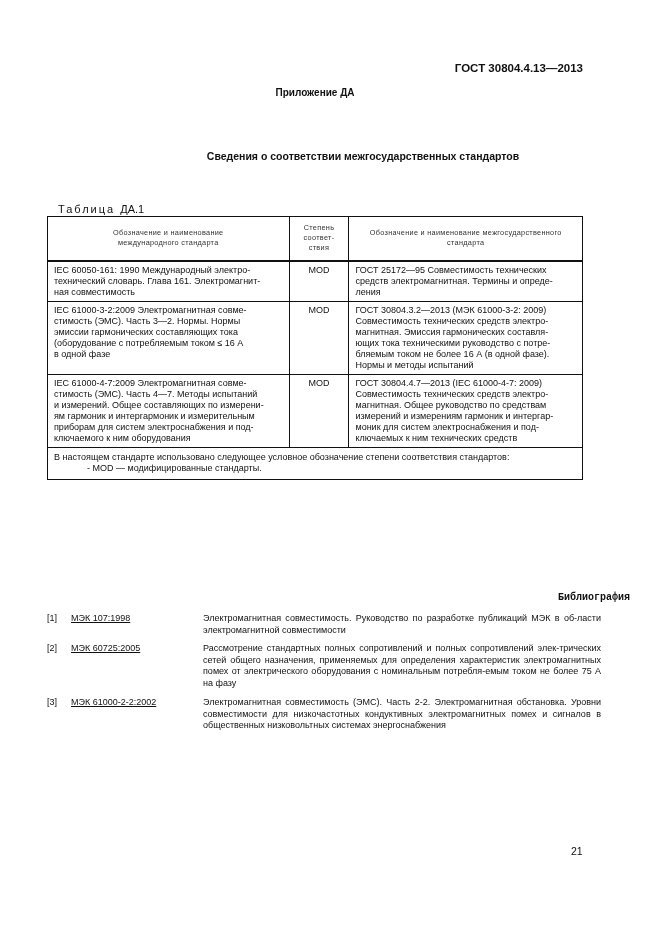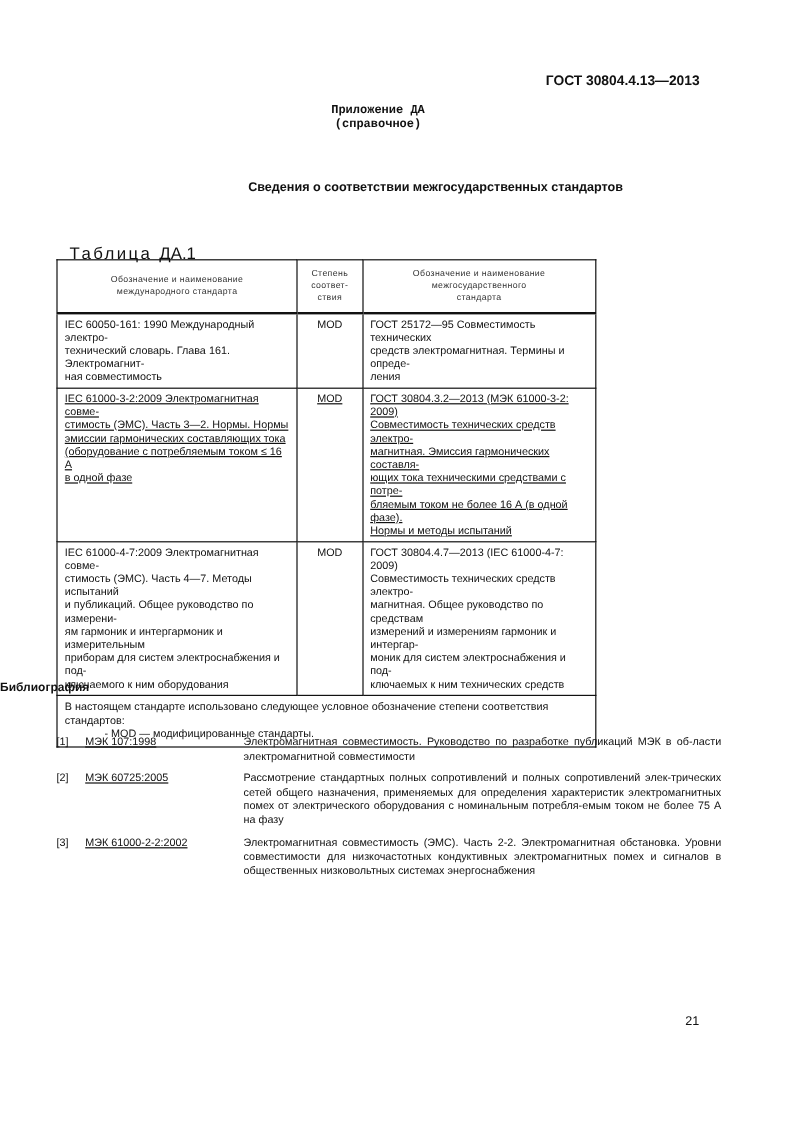--- a/index.html
+++ b/index.html
@@ -1,53 +1,52 @@
 <!DOCTYPE html>
 <html><head>
   <meta charset="utf-8">
   <style>
     html, body { margin: 0; padding: 0; background: #ffffff; }
     body { width: 661px; height: 935px; position: relative; overflow: hidden;
       font-family: "Liberation Sans", sans-serif; color: #111; }
     .abs { position: absolute; }
     .doc-code { top: 62px; right: 78px; font-weight: bold; font-size: 11.5px; }
-    .appendix { top: 87px; left: 0; width: 630px; text-align: center; font-weight: bold; font-size: 10px; line-height: 12px; font-family: Liberation Mono, monospace; }
+    .appendix { top: 87px; left: 0; width: 630px; text-align: center; font-weight: bold; font-size: 10px; line-height: 12px; }
     .appendix .sub { font-weight: bold; }
     .main-title { top: 150px; left: 0; width: 630px; text-align: center; font-weight: bold; font-size: 10.5px; line-height: 13px; margin-left: 48px; }
-    .table-label { top: 203px; left: 58px; font-size: 14px; letter-spacing: 2px; }
+    .table-label { top: 203px; left: 58px; font-size: 11px; letter-spacing: 2px; }
     .table-label span.num { letter-spacing: 0; }
 
-    table.cmp { position: absolute; top: 216px; left: 47px; width: 450px; border-collapse: collapse;
+    table.cmp { position: absolute; top: 216px; left: 47px; width: 536px; border-collapse: collapse;
       font-size: 9px; line-height: 11px; }
     table.cmp td, table.cmp th { border: 1px solid #111; vertical-align: top; padding: 3px 6px; }
     table.cmp th { font-weight: normal; font-size: 7.3px; line-height: 10px; color: #333; text-align: center; vertical-align: middle; padding: 4px 4px; letter-spacing: 0.3px; }
     table.cmp thead tr { height: 44px; }
     table.cmp thead th { border-bottom: 2px solid #111; }
     table.cmp td.deg { text-align: center; }
     table.cmp tr.r1 td { height: 32px; }
-    table.cmp tr.r2 td { height: 64px; text-decoration: underline; }
+    table.cmp tr.r2 td { height: 64px; }
     table.cmp tr.r3 td { height: 64px; }
     table.cmp td.note { padding: 4px 6px 5px 6px; margin-top: 20px; }
     .note .ind { padding-left: 33px; }
 
-    .bib-title { top: 568px; left: 0; width: 630px; text-align: left; font-weight: bold; font-size: 10px; }
+    .bib-title { top: 592px; left: 0; width: 630px; text-align: right; font-weight: bold; font-size: 10px; font-family: Liberation Mono, monospace; }
     .bib { left: 47px; width: 536px; font-size: 9px; line-height: 11.5px; }
     .bib .n { position: absolute; left: 0; }
     .bib .c { position: absolute; left: 24px; text-decoration: underline; }
     .bib .t { position: absolute; left: 156px; width: 398px; text-align: justify; }
     .page-num { top: 845px; left: 571px; font-size: 10.5px; }
   </style>
 </head>
 <body>
 
 <div class="abs doc-code">ГОСТ 30804.4.13—2013</div>
 
 <div class="abs appendix">
   <div>Приложение ДА</div>
-  <div class="sub">(справочное)</div>
 </div>
 
 <div class="abs main-title">
   <div>Сведения о соответствии межгосударственных стандартов</div>
 </div>
 
 <div class="abs table-label">
   <span>Таблица</span>
   <span class="num">ДА.1</span>
 </div>
@@ -95,30 +94,30 @@
         <div>стимость (ЭМС). Часть 3—2. Нормы. Нормы</div>
         <div>эмиссии гармонических составляющих тока</div>
         <div>(оборудование с потребляемым током ≤ 16 А</div>
         <div>в одной фазе</div>
       </td>
       <td class="deg">MOD</td>
       <td>
         <div>ГОСТ 30804.3.2—2013 (МЭК 61000-3-2: 2009)</div>
         <div>Совместимость технических средств электро-</div>
         <div>магнитная. Эмиссия гармонических составля-</div>
-        <div>ющих тока техническими средствами с потре-</div>
+        <div>ющих тока техническими руководство с потре-</div>
         <div>бляемым током не более 16 А (в одной фазе).</div>
         <div>Нормы и методы испытаний</div>
       </td>
     </tr>
     <tr class="r3">
       <td>
         <div>IEC 61000-4-7:2009 Электромагнитная совме-</div>
         <div>стимость (ЭМС). Часть 4—7. Методы испытаний</div>
-        <div>и публикаций. Общее руководство по измерени-</div>
+        <div>и измерений. Общее составляющих по измерени-</div>
         <div>ям гармоник и интергармоник и измерительным</div>
         <div>приборам для систем электроснабжения и под-</div>
         <div>ключаемого к ним оборудования</div>
       </td>
       <td class="deg">MOD</td>
       <td>
         <div>ГОСТ 30804.4.7—2013 (IEC 61000-4-7: 2009)</div>
         <div>Совместимость технических средств электро-</div>
         <div>магнитная. Общее руководство по средствам</div>
         <div>измерений и измерениям гармоник и интергар-</div>

